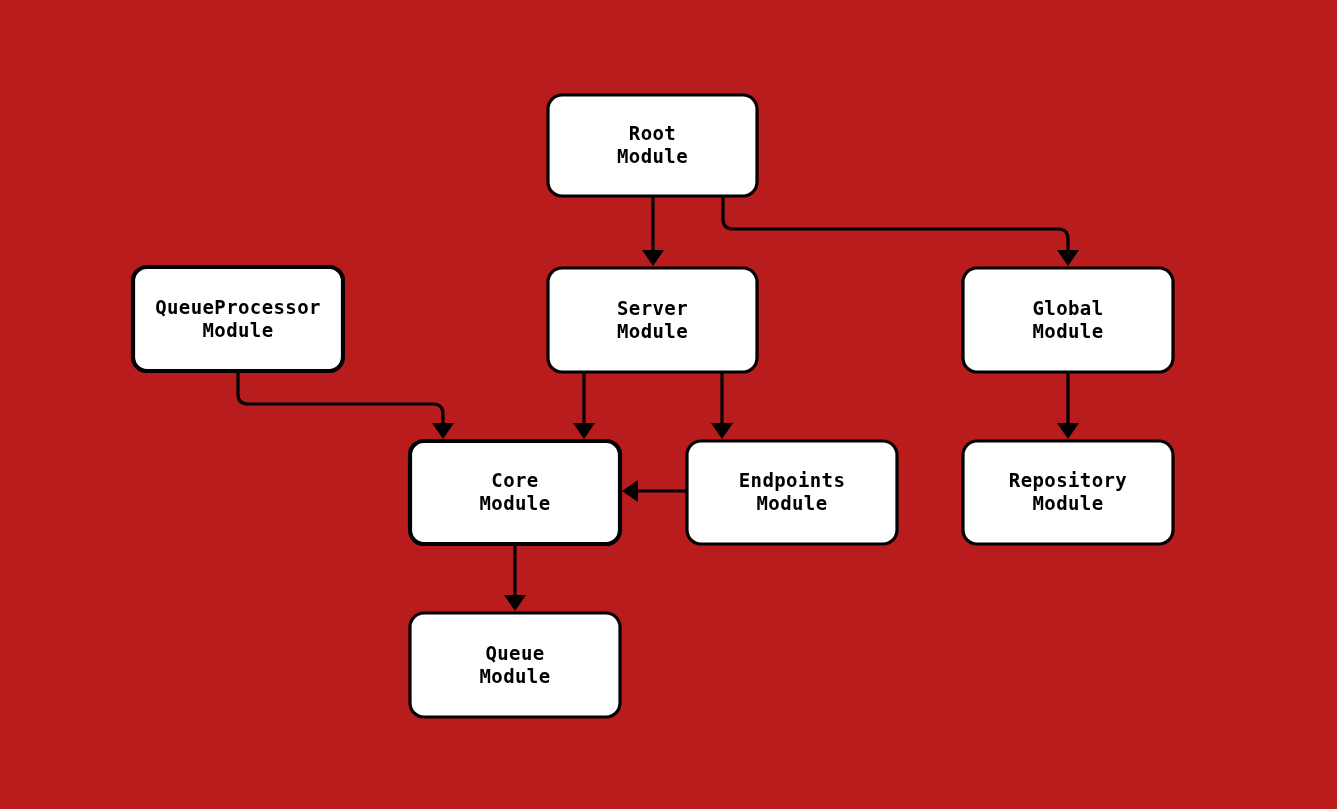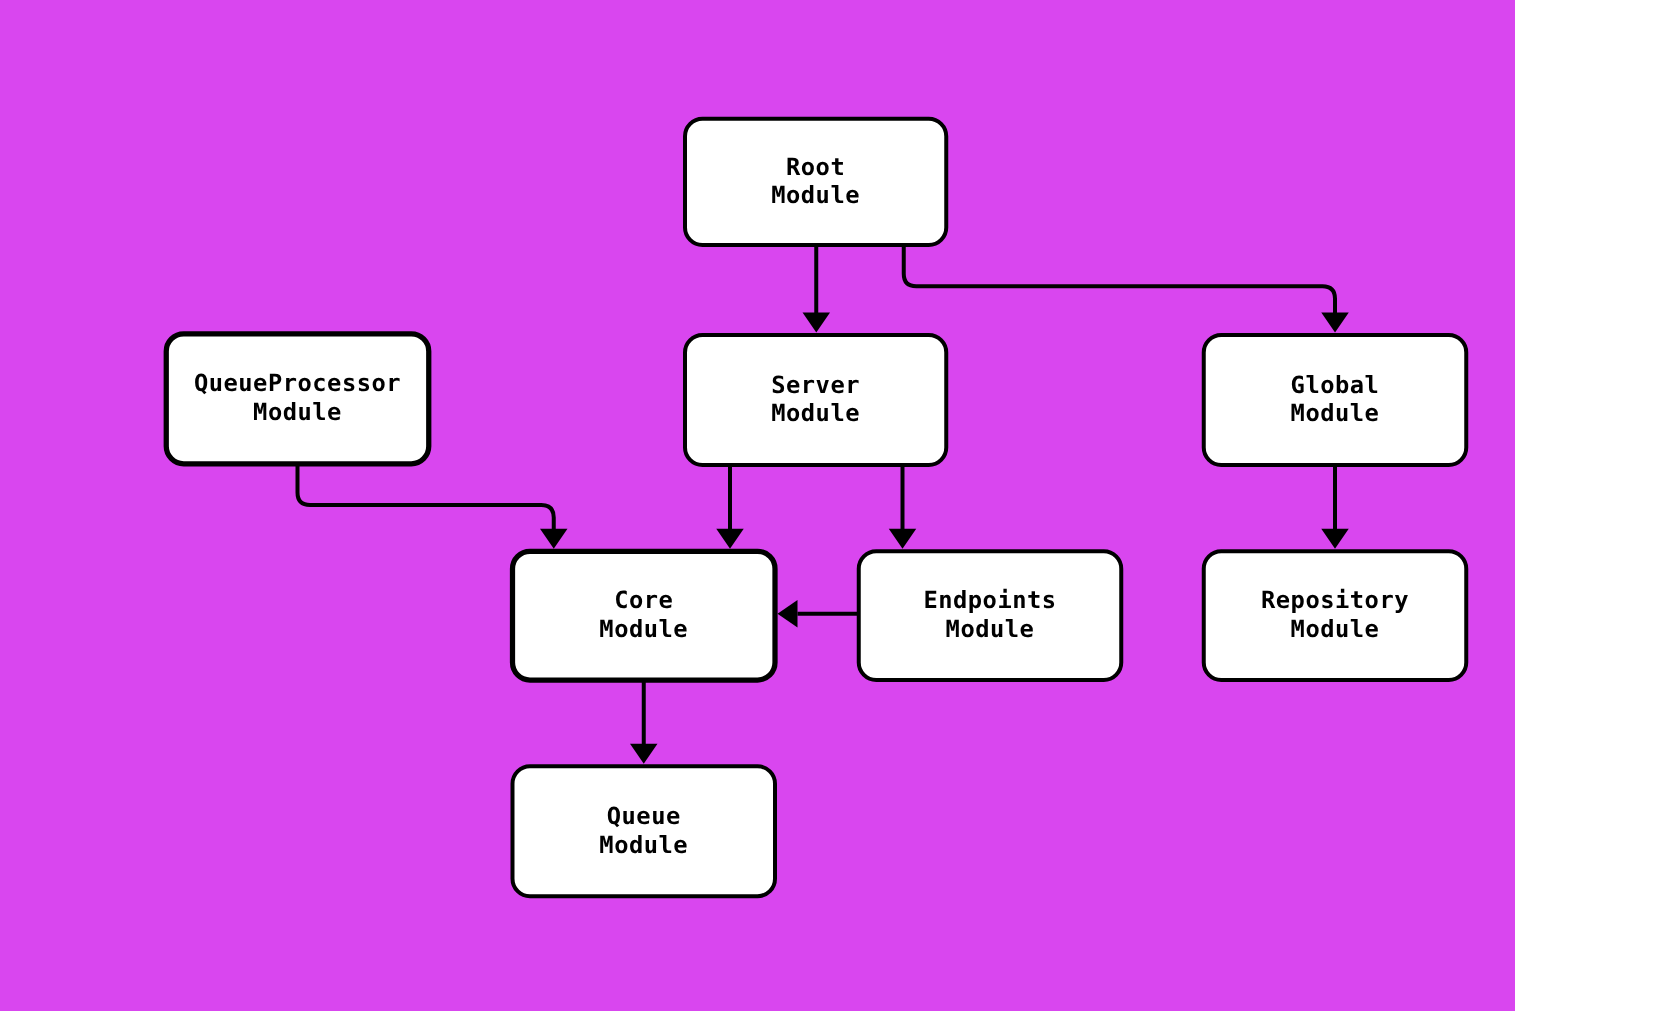--- a/index.html
+++ b/index.html
@@ -9,23 +9,23 @@
     background: #ffffff;
   }
   body {
     width: 1337px;
     height: 809px;
     font-family: "DejaVu Sans Mono", "Liberation Mono", monospace;
     overflow: hidden;
   }
   #diagram-root {
     position: relative;
-    width: 1212px;
+    width: 1337px;
     height: 809px;
-    background: #d946ef;
+    background: #b91c1c;
   }
   svg#diagram-canvas {
     display: block;
     width: 1337px;
     height: 809px;
   }
   .node-box {
     fill: #ffffff;
     stroke: #000000;
     stroke-width: 3.2;

